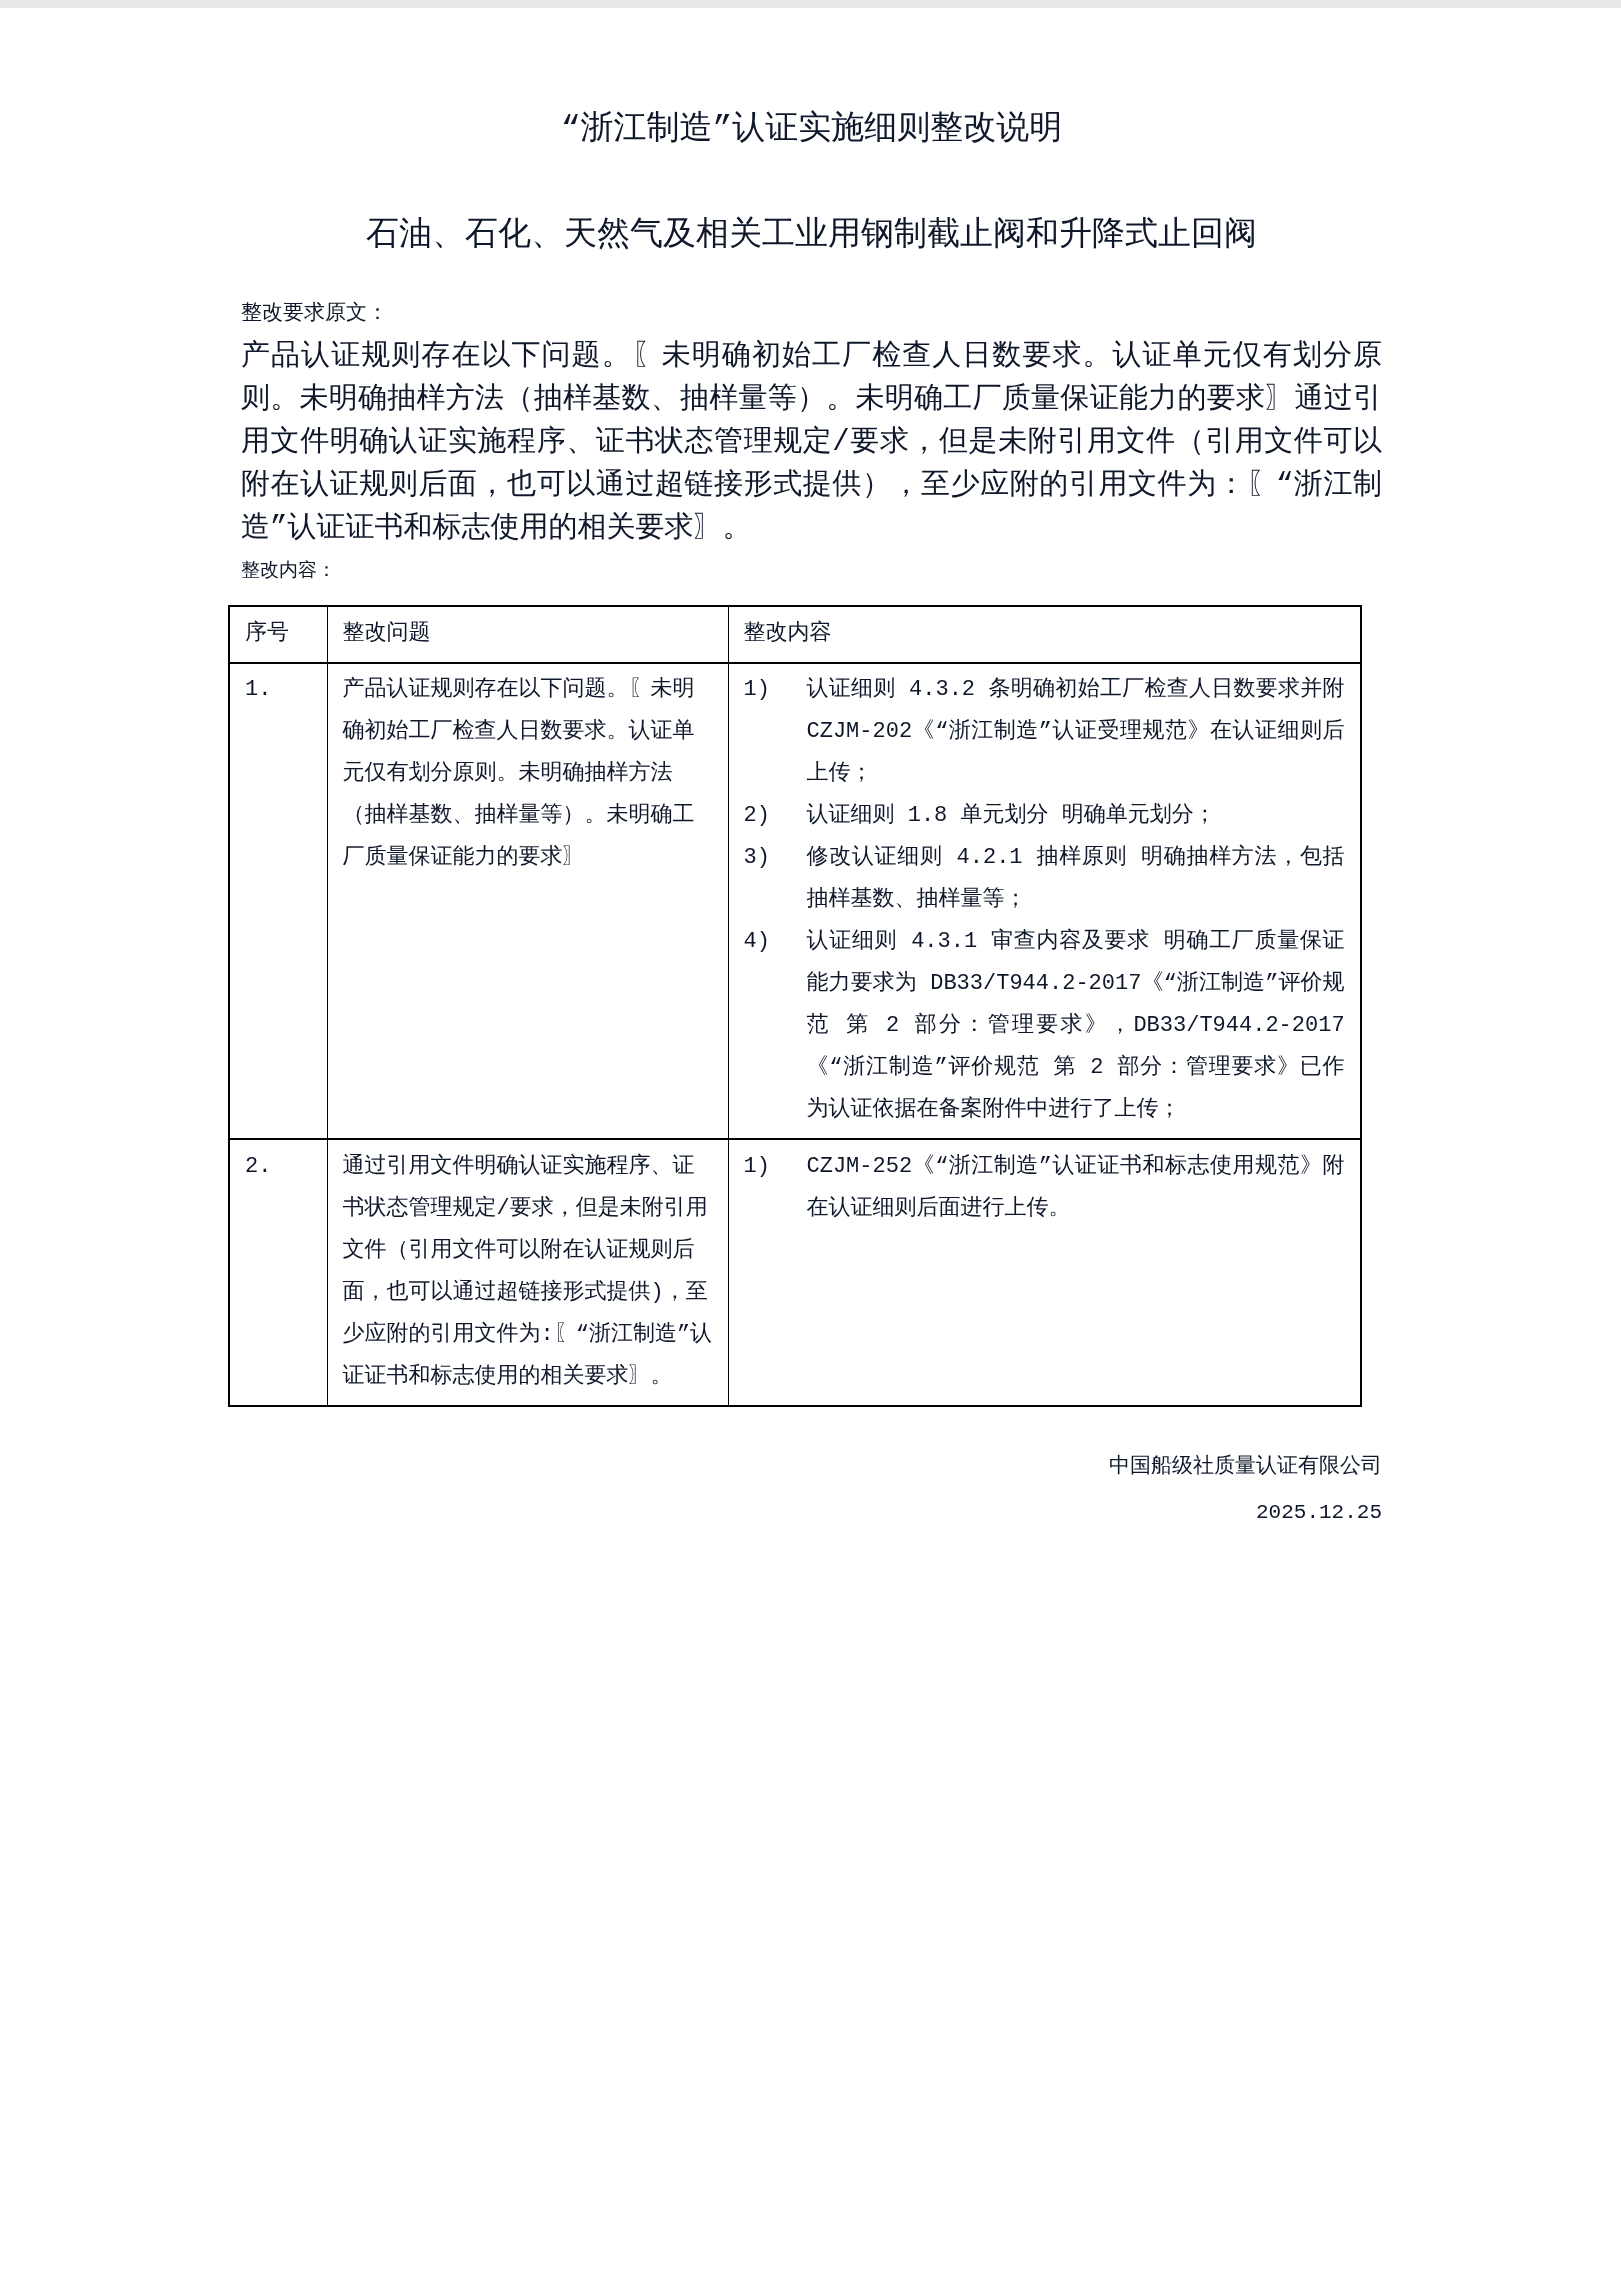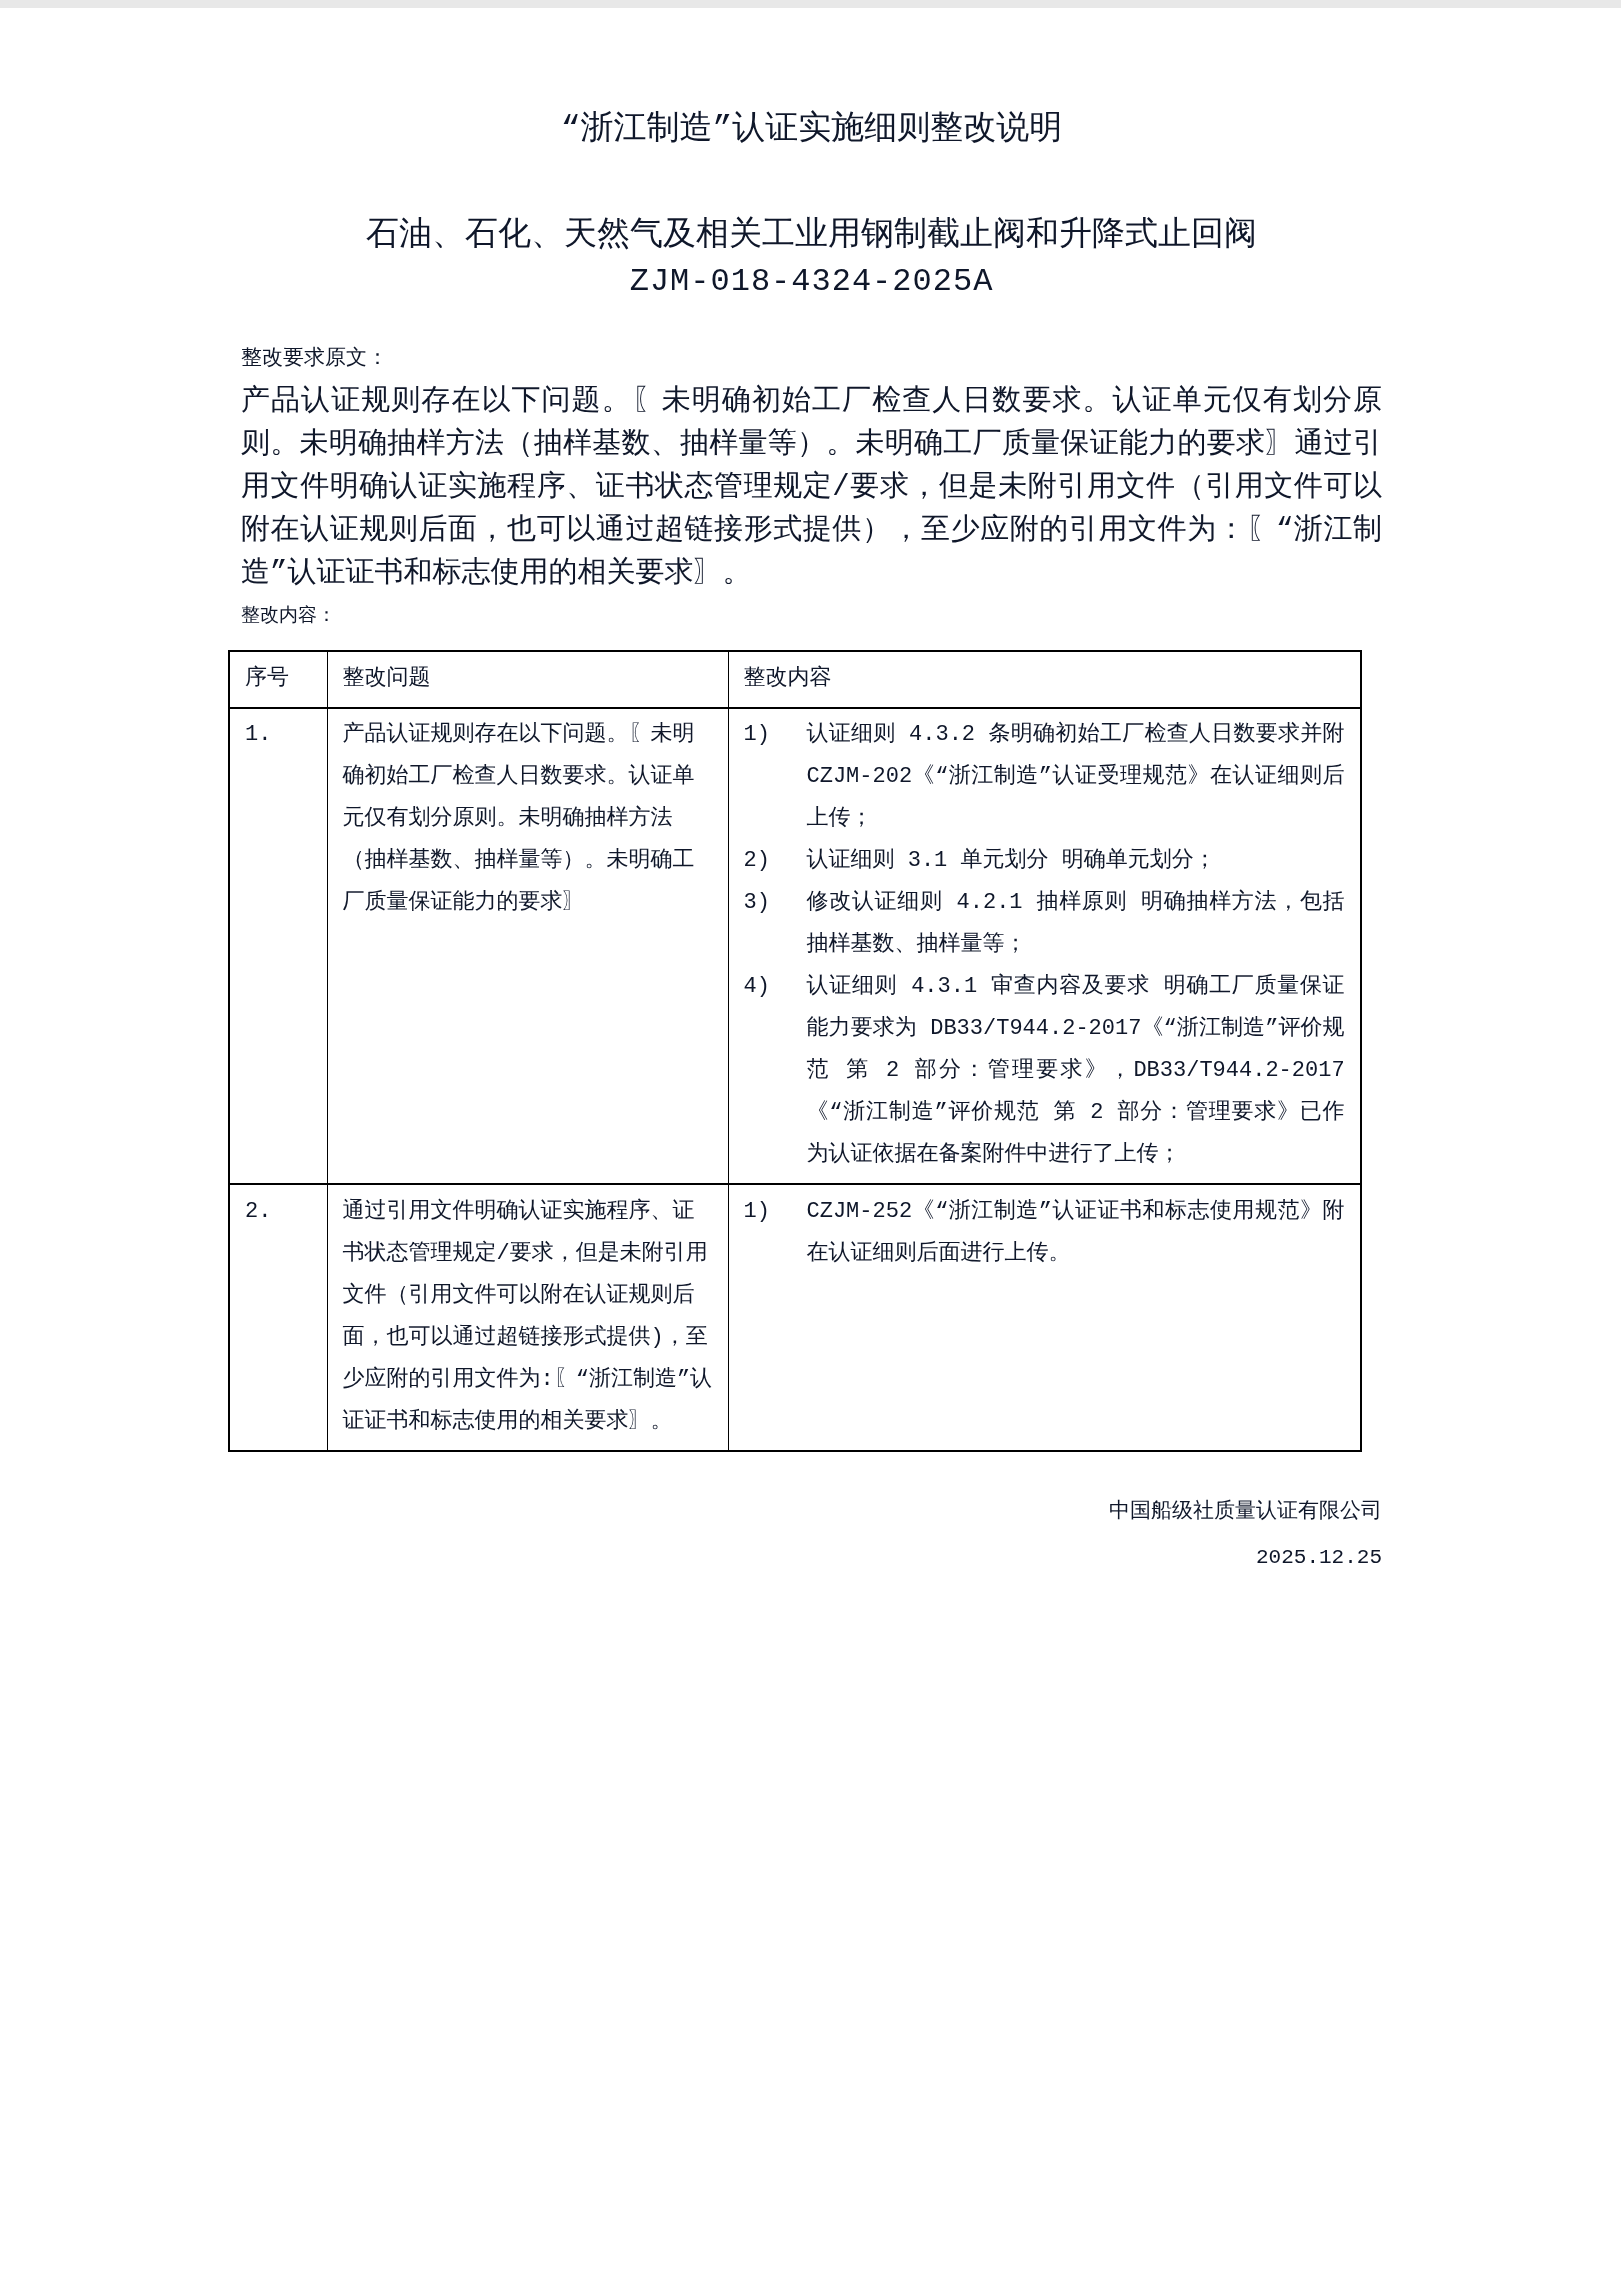--- a/index.html
+++ b/index.html
@@ -83,21 +83,20 @@
   }
 </style>
 </head>
 <body>
 
 <div class="page">
   <div class="content">
 
     <div class="title1">“浙江制造”认证实施细则整改说明</div>
     <div class="title2">石油、石化、天然气及相关工业用钢制截止阀和升降式止回阀</div>
-    <div class="title3">ZJM-018-4324-2025A</div>
 
     <div class="sec-heading">整改要求原文：</div>
     <div class="paragraph">产品认证规则存在以下问题。〖未明确初始工厂检查人日数要求。认证单元仅有划分原则。未明确抽样方法（抽样基数、抽样量等）。未明确工厂质量保证能力的要求〗通过引用文件明确认证实施程序、证书状态管理规定/要求，但是未附引用文件（引用文件可以附在认证规则后面，也可以通过超链接形式提供），至少应附的引用文件为：〖“浙江制造”认证证书和标志使用的相关要求〗。</div>
     <div class="sec-heading2">整改内容：</div>
 
     <table class="rect-table">
       <colgroup>
         <col class="col-no">
         <col class="col-problem">
         <col class="col-content">
@@ -111,21 +110,21 @@
       <tr>
         <td>1.</td>
         <td class="problem-cell">产品认证规则存在以下问题。〖未明确初始工厂检查人日数要求。认证单元仅有划分原则。未明确抽样方法（抽样基数、抽样量等）。未明确工厂质量保证能力的要求〗</td>
         <td>
           <div class="num-item">
             <span class="num">1)</span>
             <span class="txt">认证细则 4.3.2 条明确初始工厂检查人日数要求并附 CZJM-202《“浙江制造”认证受理规范》在认证细则后上传；</span>
           </div>
           <div class="num-item">
             <span class="num">2)</span>
-            <span class="txt">认证细则 3.1 单元划分 明确单元划分；</span>
+            <span class="txt">认证细则 1.8 单元划分 明确单元划分；</span>
           </div>
           <div class="num-item">
             <span class="num">3)</span>
             <span class="txt">修改认证细则 4.2.1 抽样原则 明确抽样方法，包括抽样基数、抽样量等；</span>
           </div>
           <div class="num-item">
             <span class="num">4)</span>
             <span class="txt">认证细则 4.3.1 审查内容及要求 明确工厂质量保证能力要求为 DB33/T944.2-2017《“浙江制造”评价规范 第 2 部分：管理要求》，DB33/T944.2-2017《“浙江制造”评价规范 第 2 部分：管理要求》已作为认证依据在备案附件中进行了上传；</span>
           </div>
         </td>

